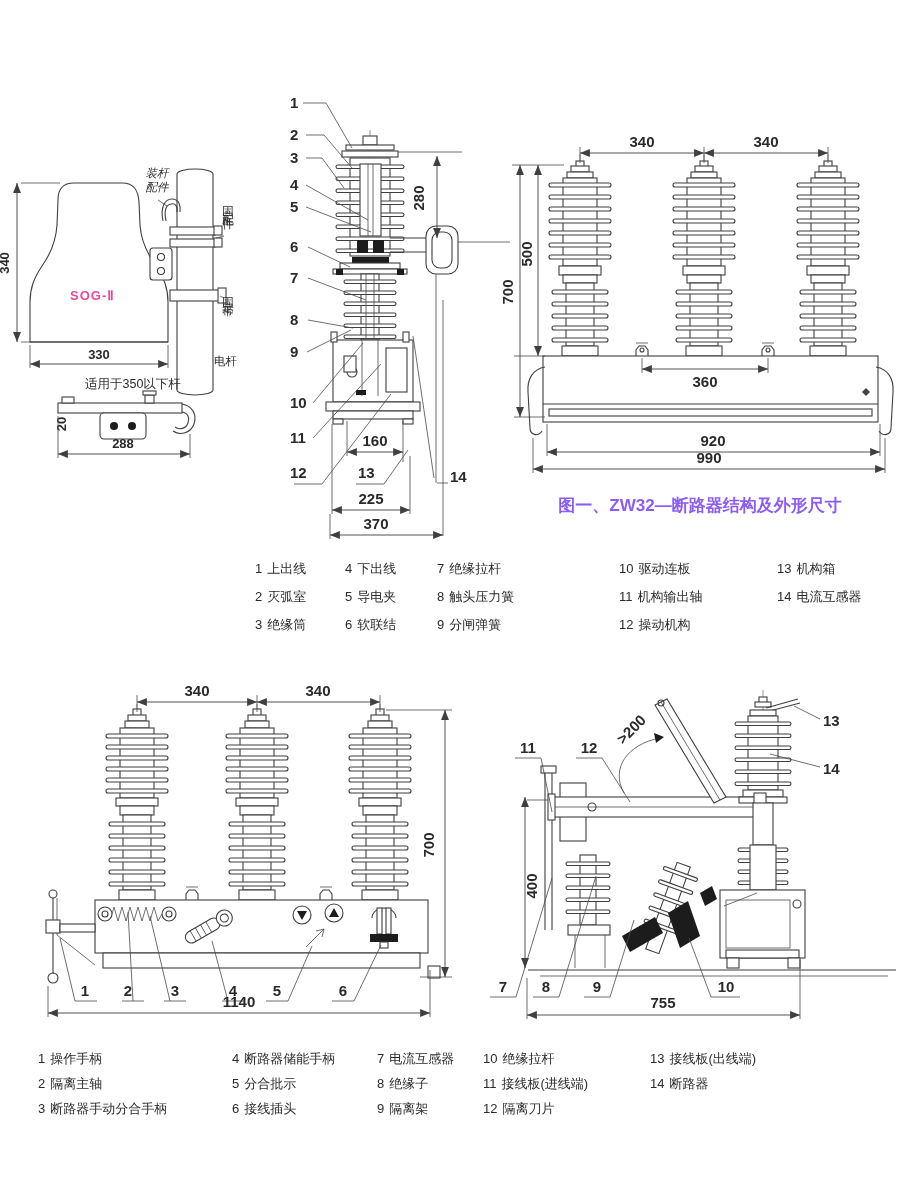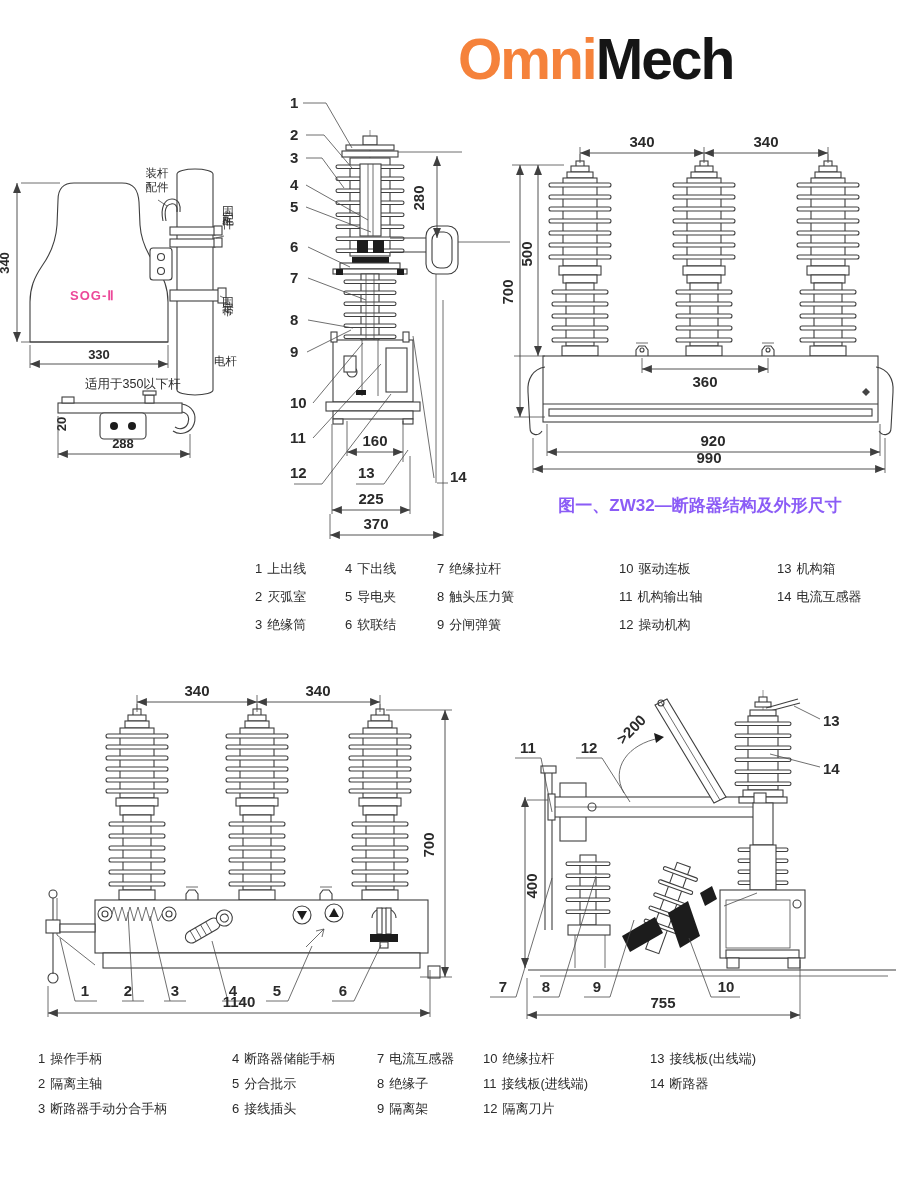--- a/index.html
+++ b/index.html
@@ -497,23 +497,22 @@
     <line class="dim" x1="525" y1="797" x2="525" y2="968" marker-start="url(#ar)" marker-end="url(#ar)"></line>
     <text class="dt" text-anchor="middle" transform="rotate(-90 537 886)" x="537" y="886">400</text>
 
     <line class="lt" x1="527" y1="978" x2="527" y2="1019"></line>
     <line class="lt" x1="800" y1="960" x2="800" y2="1019"></line>
     <line class="dim" x1="527" y1="1015" x2="800" y2="1015" marker-start="url(#ar)" marker-end="url(#ar)"></line>
     <text class="dt" text-anchor="middle" x="663" y="1008">755</text>
   </g>
 </svg>
 
-<div class="logo"><span class="p1">Omni</span><span class="p2">Mech</span></div>
-
-<div class="lbl abs" style="left:140px;top:166px;width:34px;text-align:center;">装杆配件</div>
+
+<div class="lbl abs" style="left:140px;top:166px;width:34px;text-align:center;font-style:italic;">装杆配件</div>
 <div class="lbl vert abs" style="left:221px;top:197px;height:80px;">固定配件</div>
 <div class="lbl vert abs" style="left:221px;top:288px;height:60px;">固定带</div>
 <div class="lbl abs" style="left:181px;top:354px;padding-left:33px;">电杆</div>
 <div class="model" style="left:70px;top:288px;">SOG-Ⅱ</div>
 <div class="note" style="left:42px;top:376px;">适用于350以下杆</div>
 
 <div class="caption">图一、ZW32—断路器结构及外形尺寸</div>
 
 <div class="legend1">
   <div class="lcol" style="left:255px;top:555px;">

